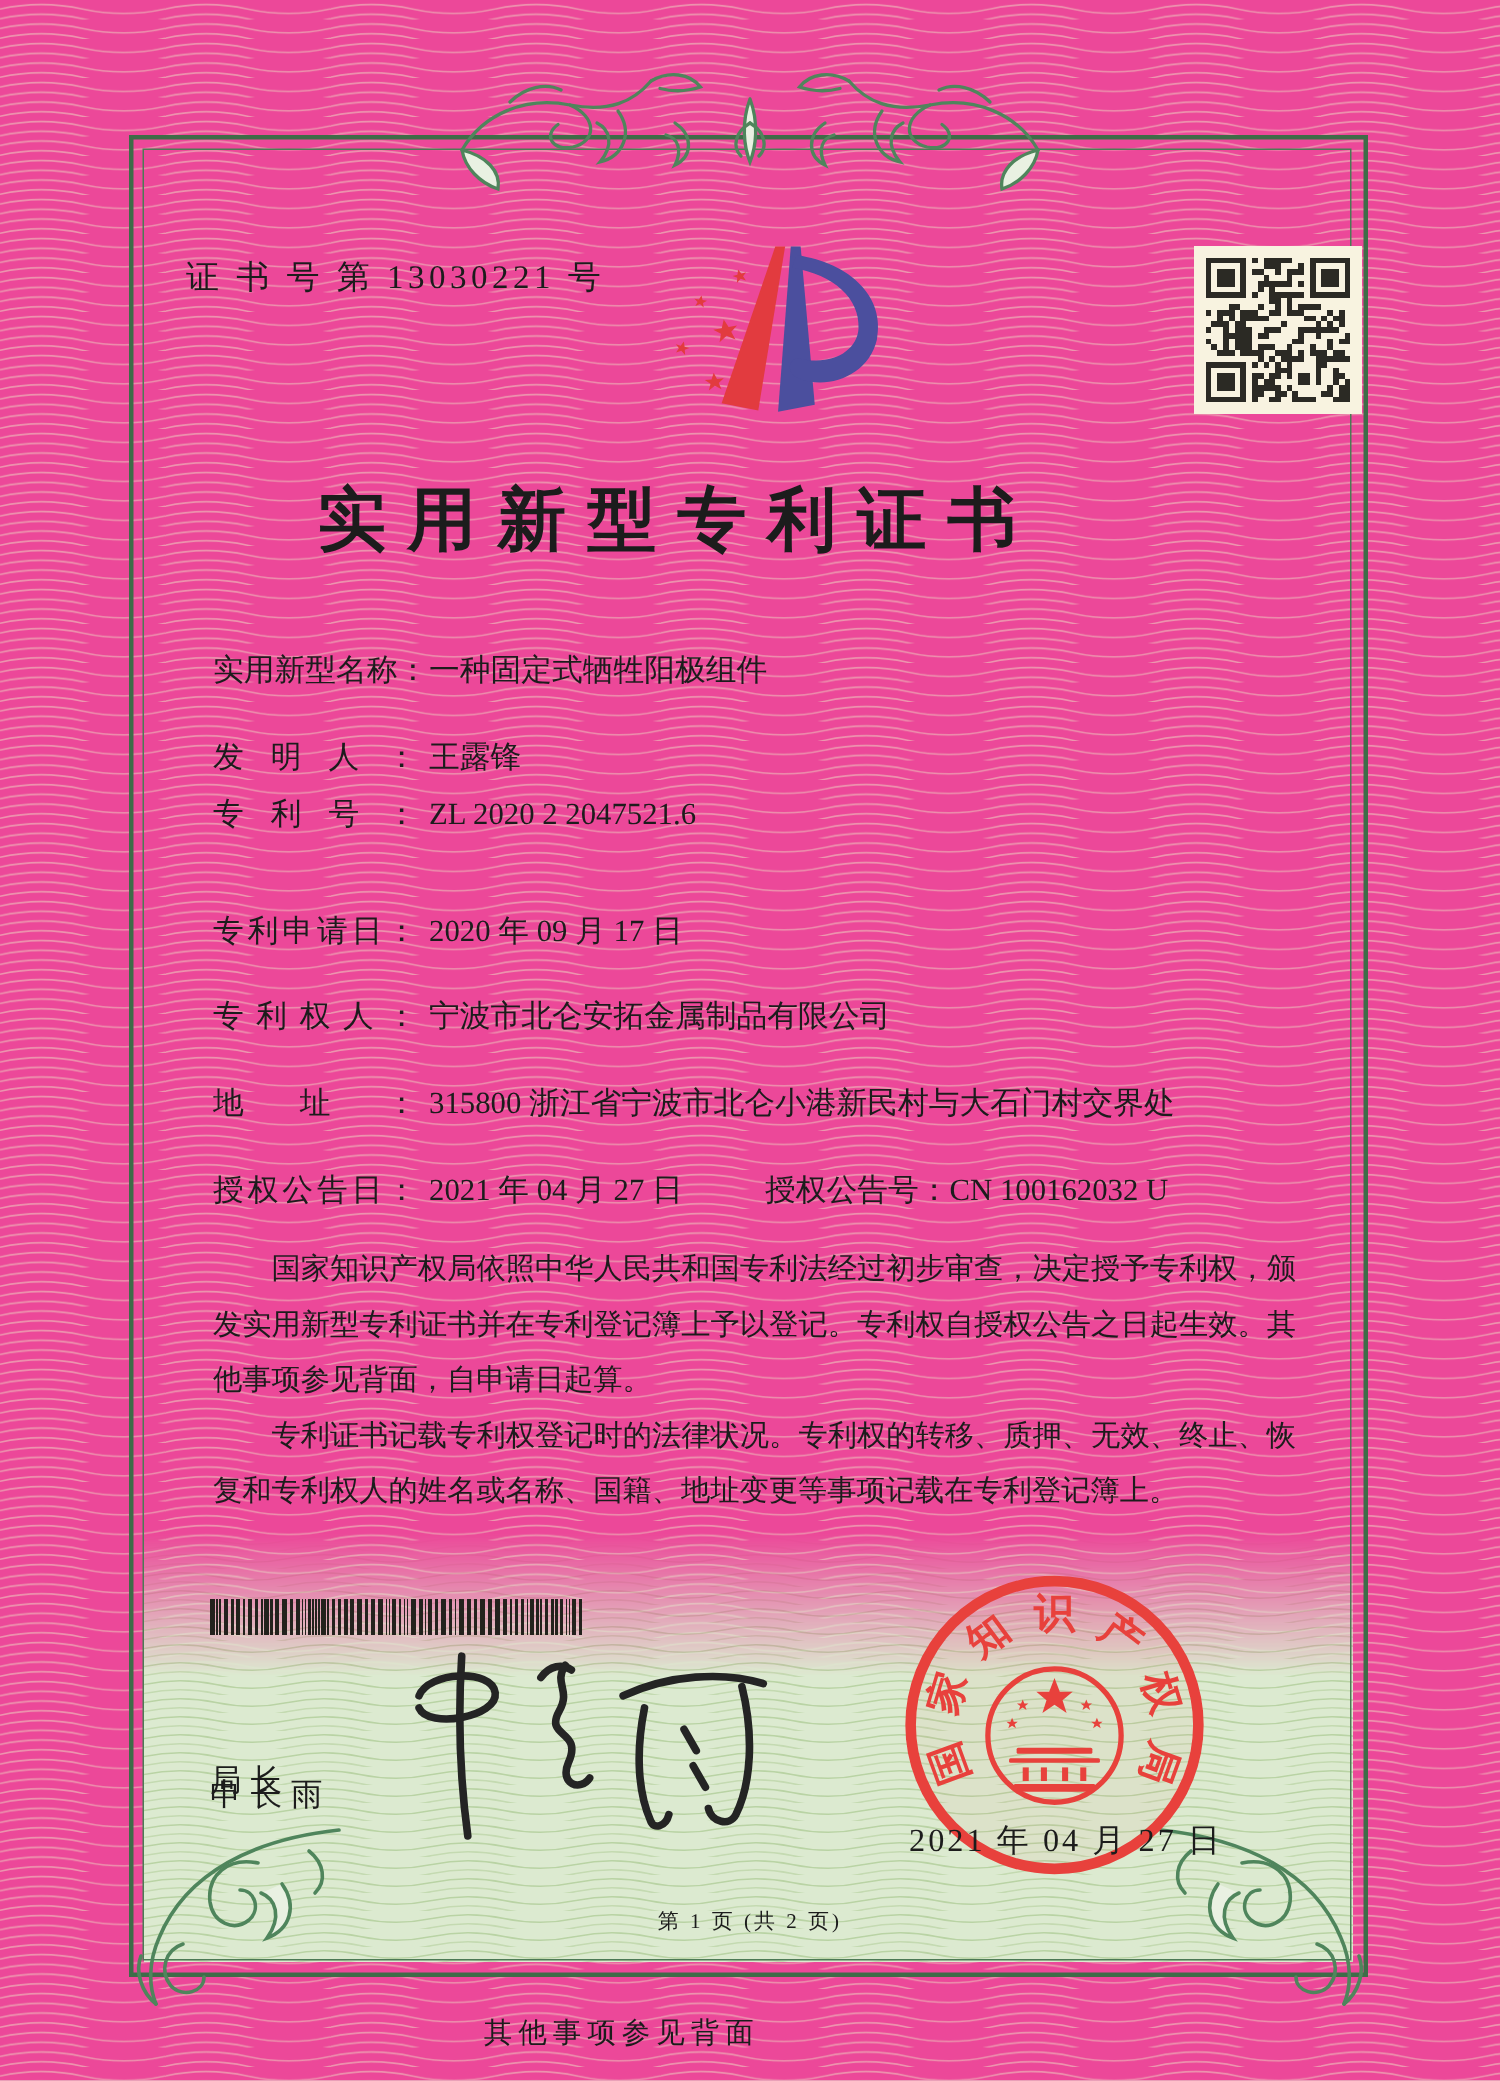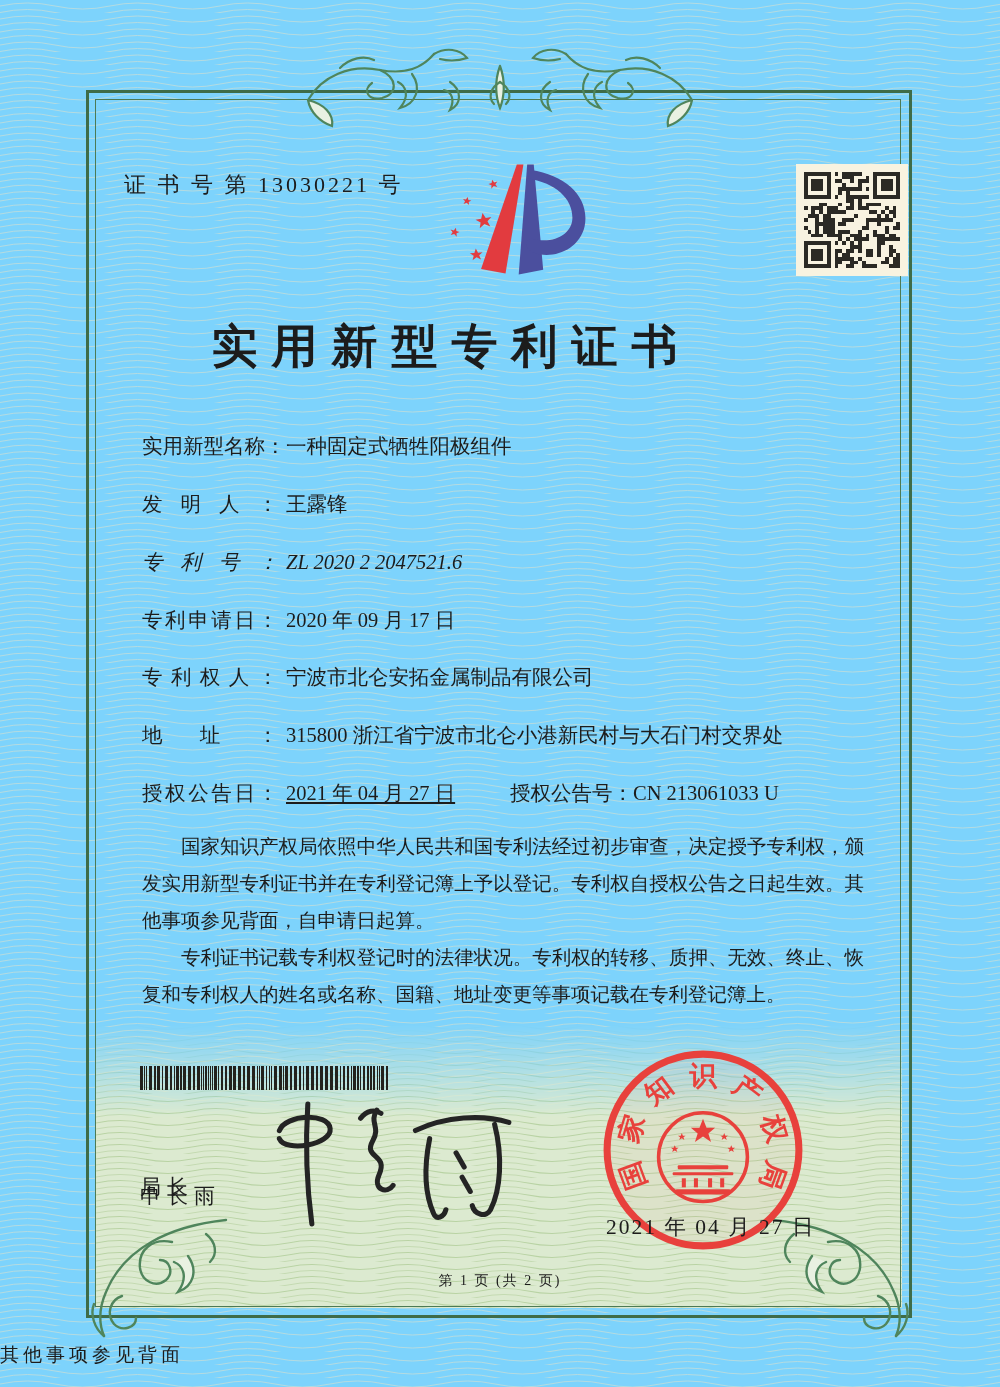--- a/index.html
+++ b/index.html
@@ -1,18 +1,18 @@
 <!DOCTYPE html>
 <html><head>
 <meta charset="utf-8">
 <style>
   html,body{margin:0;padding:0;background:#e9e4d2;}
   .page{
     position:relative; width:1000px; height:1387px; margin:0 auto;
-    background:#7dd3fc; overflow:hidden;
+    background:#ec4899; overflow:hidden;
     font-family:"Liberation Serif","DejaVu Serif",serif; color:#1c1c1c;
   }
   .abs{position:absolute;}
   
   .paper-waves{left:0;top:0;width:1000px;height:1387px;opacity:.5;z-index:0;}
   
   .green-zone{
     left:96px; top:1022px; width:806px; height:286px; z-index:1;
     -webkit-mask-image:linear-gradient(180deg,transparent 0,#000 95px);
     mask-image:linear-gradient(180deg,transparent 0,#000 95px);
@@ -36,21 +36,21 @@
     left:142px;top:828px;width:722px;font-size:19.5px;line-height:37px;
     text-align:justify;z-index:4;
   }
   .bodytext p{margin:0;text-indent:2em;}
   .barcode{left:140px;top:1066px;z-index:4;}
   .officer{left:140px;font-size:21px;letter-spacing:6px;z-index:4;}
   .signature{left:252px;top:1096px;z-index:4;}
   .seal{left:597px;top:1044px;z-index:5;}
   .seal-date{left:606px;top:1212px;font-size:21.5px;letter-spacing:2px;z-index:6;white-space:nowrap;}
   .page-num{left:0;top:1272px;width:1000px;text-align:center;font-size:14px;z-index:4;letter-spacing:2px;}
-  .back-note{left:0;top:1342px;width:829px;font-size:19px;letter-spacing:4px;z-index:4;}
+  .back-note{left:0;top:1342px;width:829px;text-align:center;font-size:19px;letter-spacing:4px;z-index:4;}
 </style>
 </head>
 <body>
 
 <div class="page">
 
   <svg class="abs paper-waves" width="1000" height="1387">
     <defs>
       <pattern id="cw" width="110" height="13" patternUnits="userSpaceOnUse">
         <path d="M0,6 Q27.5,0 55,6 T110,6" fill="none" stroke="#ece3c4" stroke-width="1"></path>
@@ -364,35 +364,35 @@
   </svg>
 
   <div class="abs title">实用新型专利证书</div>
 
   <div class="abs frow" style="top:432px;">
     <span class="flabel">实用新型名称：</span><span class="fvalue">一种固定式牺牲阳极组件</span>
   </div>
   <div class="abs frow" style="top:490px;">
     <span class="flabel">发明人：</span><span class="fvalue">王露锋</span>
   </div>
-  <div class="abs frow" style="top:548px;font-style:italic;">
+  <div class="abs frow" style="top:528px;">
     <span class="flabel">专利号：</span><span class="fvalue">ZL 2020 2 2047521.6</span>
   </div>
   <div class="abs frow" style="top:606px;">
     <span class="flabel">专利申请日：</span><span class="fvalue">2020 年 09 月 17 日</span>
   </div>
   <div class="abs frow" style="top:663px;">
     <span class="flabel">专利权人：</span><span class="fvalue">宁波市北仑安拓金属制品有限公司</span>
   </div>
   <div class="abs frow" style="top:721px;">
     <span class="flabel">地址：</span><span class="fvalue">315800 浙江省宁波市北仑小港新民村与大石门村交界处</span>
   </div>
-  <div class="abs frow" style="top:779px;width:740px;text-decoration:underline;">
+  <div class="abs frow" style="top:779px;width:740px;">
     <span class="flabel">授权公告日：</span><span class="fvalue">2021 年 04 月 27 日</span>
-    <span class="grant-right"><span>授权公告号：</span><span>CN 213061033 U</span></span>
+    <span class="grant-right"><span>授权公告号：</span><span>CN 100162032 U</span></span>
   </div>
 
   <div class="abs bodytext">
     <p>国家知识产权局依照中华人民共和国专利法经过初步审查，决定授予专利权，颁发实用新型专利证书并在专利登记簿上予以登记。专利权自授权公告之日起生效。其他事项参见背面，自申请日起算。</p>
     <p>专利证书记载专利权登记时的法律状况。专利权的转移、质押、无效、终止、恢复和专利权人的姓名或名称、国籍、地址变更等事项记载在专利登记簿上。</p>
   </div>
 
   <svg class="abs barcode" width="252" height="24" viewBox="0 0 252 24" shape-rendering="crispEdges">
     <g id="bc-bars" fill="#23221d">
         <rect x="0" y="0" width="3" height="24"></rect>

